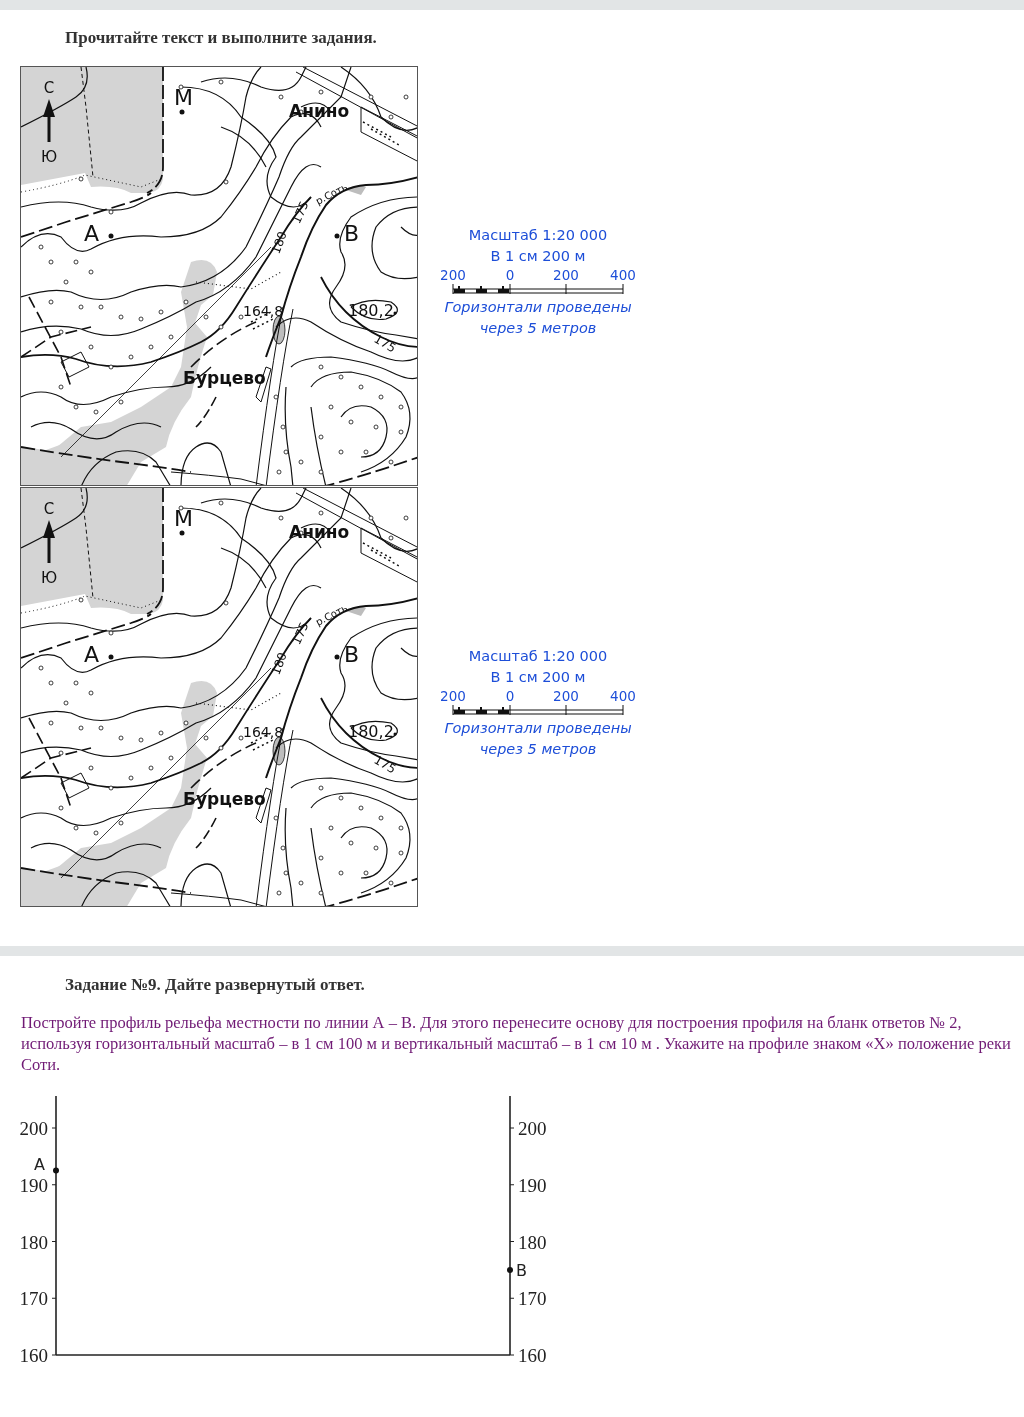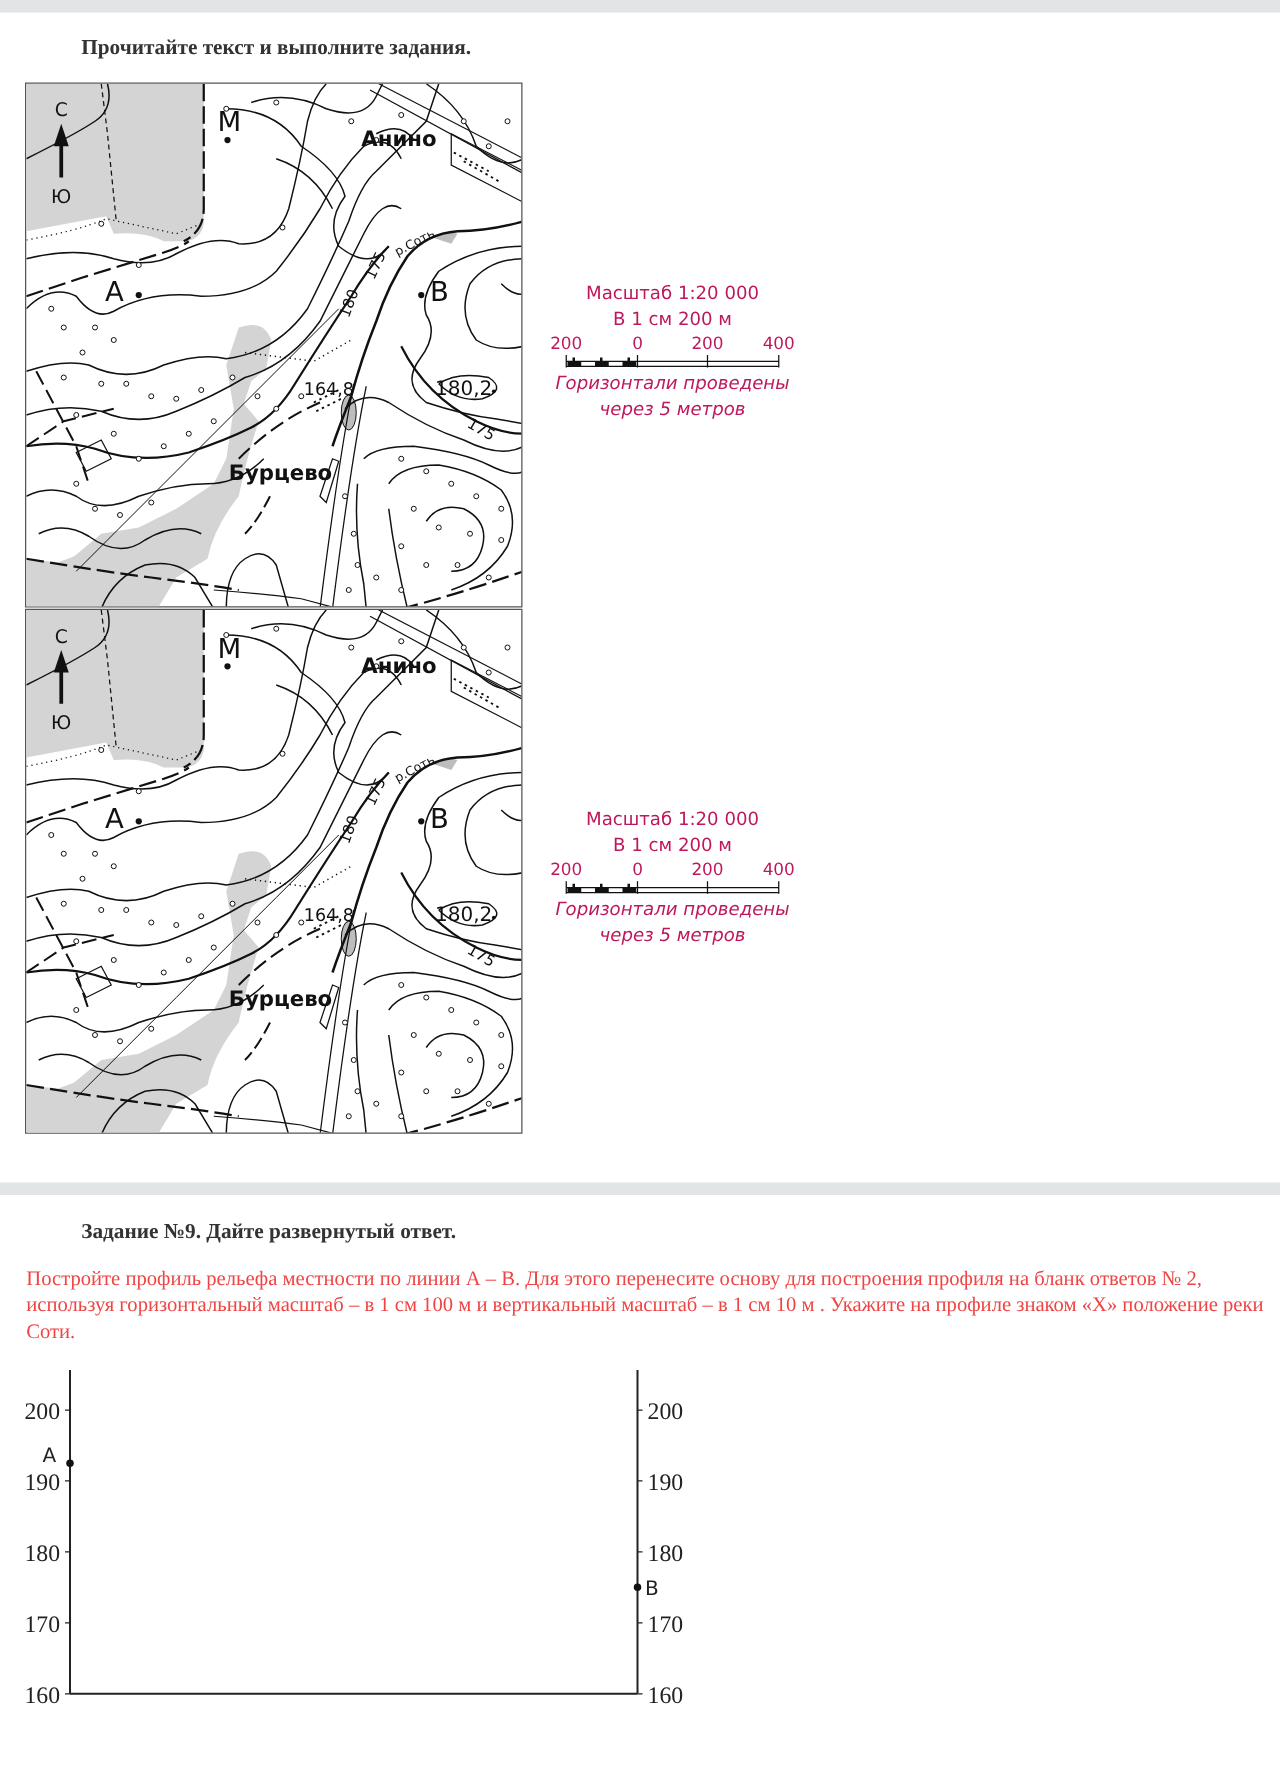--- a/index.html
+++ b/index.html
@@ -5,28 +5,28 @@
   html, body { margin: 0; padding: 0; background: #ffffff; }
   body { width: 1024px; height: 1417px; position: relative; overflow: hidden;
          font-family: "Liberation Serif", "DejaVu Serif", serif; color: #333; }
   .band { position: absolute; left: 0; width: 1024px; background: #e2e5e6; }
   .band.top { top: 0; height: 10px; }
   .band.mid { top: 946px; height: 10px; }
   .heading { position: absolute; left: 21px; font-weight: bold; font-size: 17px; color: #333; margin-left: 44px; }
   .heading.h1 { top: 28px; }
   .heading.h2 { top: 975px; }
   .task-text { position: absolute; left: 21px; top: 1012px; width: 990px;
-               font-size: 16.5px; line-height: 21px; color: #ef4444; }
+               font-size: 16.5px; line-height: 21px; color: #701a75; }
   .map { position: absolute; left: 20px; width: 398px; height: 420px;
          border: 1px solid #555; box-sizing: border-box; overflow: hidden; background: #fff; }
   .map.m1 { top: 66px; }
   .map.m2 { top: 487px; }
   .map svg { display: block; }
   .legend { position: absolute; left: 436px; width: 204px; text-align: center;
-            font-family: "DejaVu Sans", "Liberation Sans", sans-serif; font-size: 14.5px; color: #be185d; }
+            font-family: "DejaVu Sans", "Liberation Sans", sans-serif; font-size: 14.5px; color: #1d4ed8; }
   .legend.l1 { top: 225px; }
   .legend.l2 { top: 646px; }
   .legend .line { line-height: 21px; }
   .scalebar { position: relative; height: 30px; margin: 0; }
   .scalebar span { position: absolute; top: 0; font-size: 13.5px; transform: translateX(-50%); }
   .legend .note { line-height: 21px; font-style: italic; }
   .profile { position: absolute; left: 0; top: 1090px; width: 620px; height: 300px; }
   .profile text { font-family: "Liberation Serif", "DejaVu Serif", serif; font-size: 19px; fill: #222; }
   .profile .ptlabel { font-family: "DejaVu Sans", "Liberation Sans", sans-serif; font-size: 16px; }
 </style>

